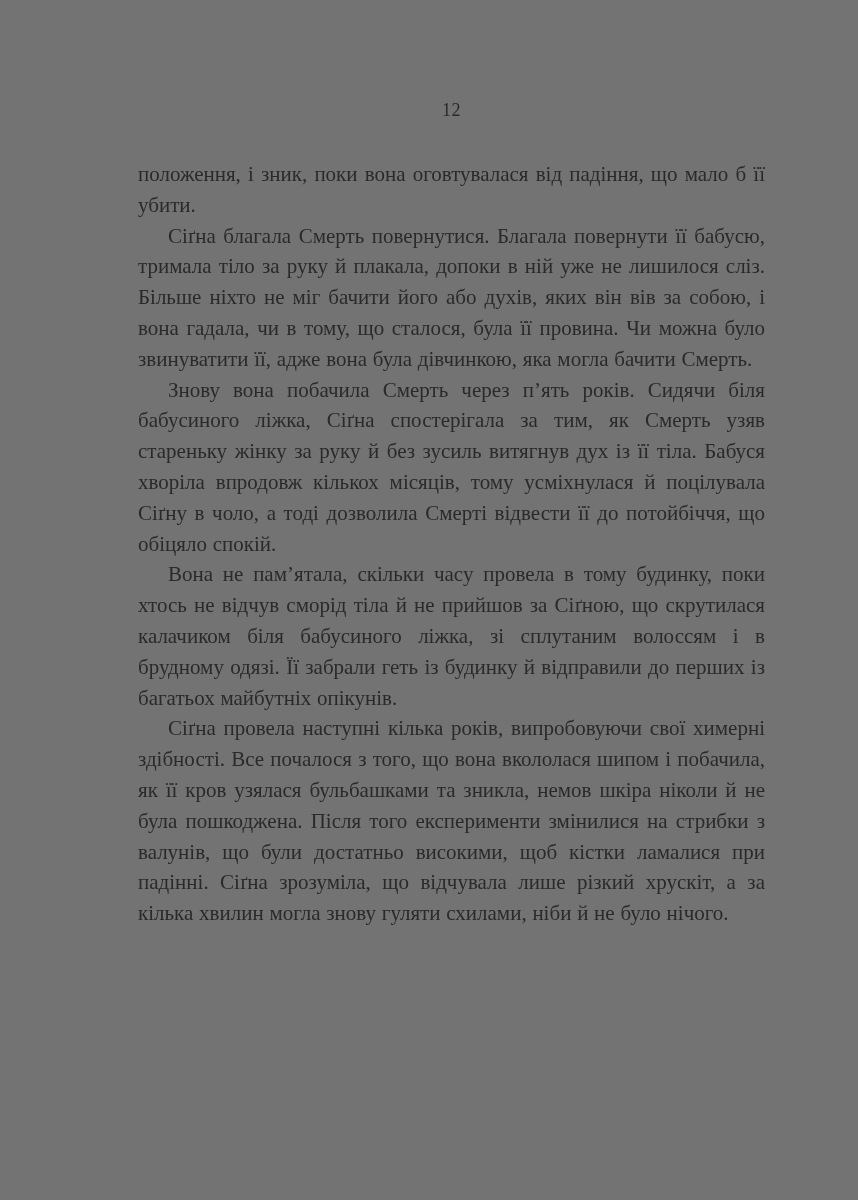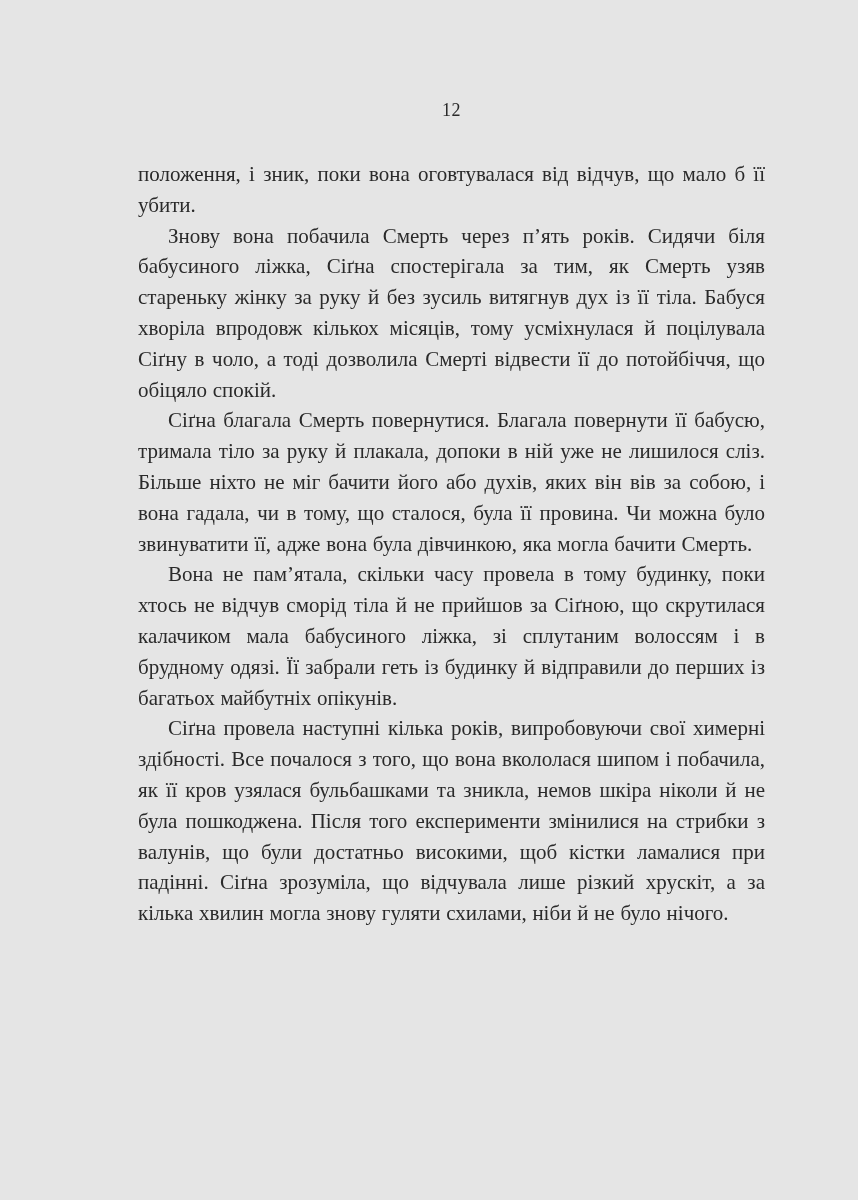--- a/index.html
+++ b/index.html
@@ -12,21 +12,21 @@
       height: 1200px;
       font-family: "Liberation Serif", "DejaVu Serif", serif;
       color: #2a2a2a;
       overflow: hidden;
     }
     .page {
       box-sizing: border-box;
       width: 858px;
       height: 1200px;
       padding: 100px 93px 40px 138px;
-      background: #e5e5e5;
+      background: #737373;
     }
     .page-number {
       text-align: center;
       font-size: 18px;
       letter-spacing: 0.5px;
       color: #2a2a2a;
       margin: 0 0 38px 0;
     }
     .body-text p {
       margin: 0;
@@ -41,19 +41,19 @@
       text-indent: 0;
     }
   </style>
 </head>
 <body>
 
 <div class="page">
   <div class="page-number">12</div>
 
   <div class="body-text">
-    <p class="no-indent">положення, і зник, поки вона оговтувалася від відчув, що мало б її убити.</p>
+    <p class="no-indent">положення, і зник, поки вона оговтувалася від падіння, що мало б її убити.</p>
+    <p>Сіґна благала Смерть повернутися. Благала повернути її бабусю, тримала тіло за руку й плакала, допоки в ній уже не лишилося сліз. Більше ніхто не міг бачити його або духів, яких він вів за собою, і вона гадала, чи в тому, що сталося, була її провина. Чи можна було звинуватити її, адже вона була дівчинкою, яка могла бачити Смерть.</p>
     <p>Знову вона побачила Смерть через п’ять років. Сидячи біля бабусиного ліжка, Сіґна спостерігала за тим, як Смерть узяв стареньку жінку за руку й без зусиль витягнув дух із її тіла. Бабуся хворіла впродовж кількох місяців, тому усміхнулася й поцілувала Сіґну в чоло, а тоді дозволила Смерті відвести її до потойбіччя, що обіцяло спокій.</p>
-    <p>Сіґна благала Смерть повернутися. Благала повернути її бабусю, тримала тіло за руку й плакала, допоки в ній уже не лишилося сліз. Більше ніхто не міг бачити його або духів, яких він вів за собою, і вона гадала, чи в тому, що сталося, була її провина. Чи можна було звинуватити її, адже вона була дівчинкою, яка могла бачити Смерть.</p>
-    <p>Вона не пам’ятала, скільки часу провела в тому будинку, поки хтось не відчув сморід тіла й не прийшов за Сіґною, що скрутилася калачиком мала бабусиного ліжка, зі сплутаним волоссям і в брудному одязі. Її забрали геть із будинку й відправили до перших із багатьох майбутніх опікунів.</p>
+    <p>Вона не пам’ятала, скільки часу провела в тому будинку, поки хтось не відчув сморід тіла й не прийшов за Сіґною, що скрутилася калачиком біля бабусиного ліжка, зі сплутаним волоссям і в брудному одязі. Її забрали геть із будинку й відправили до перших із багатьох майбутніх опікунів.</p>
     <p>Сіґна провела наступні кілька років, випробовуючи свої химерні здібності. Все почалося з того, що вона вкололася шипом і побачила, як її кров узялася бульбашками та зникла, немов шкіра ніколи й не була пошкоджена. Після того експерименти змінилися на стрибки з валунів, що були достатньо високими, щоб кістки ламалися при падінні. Сіґна зрозуміла, що відчувала лише різкий хрускіт, а за кілька хвилин могла знову гуляти схилами, ніби й не було нічого.</p>
   </div>
 </div>
 
 </body></html>

